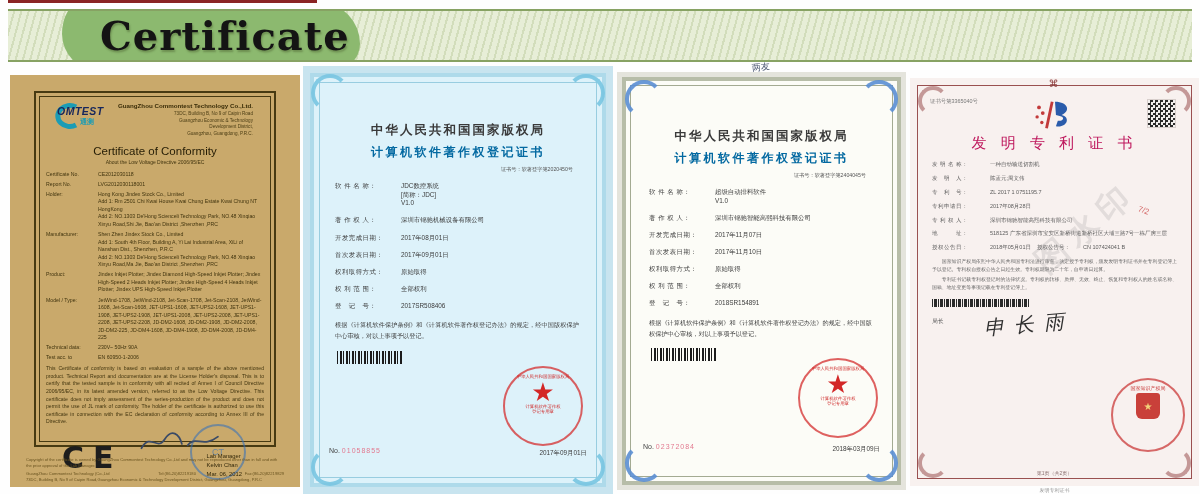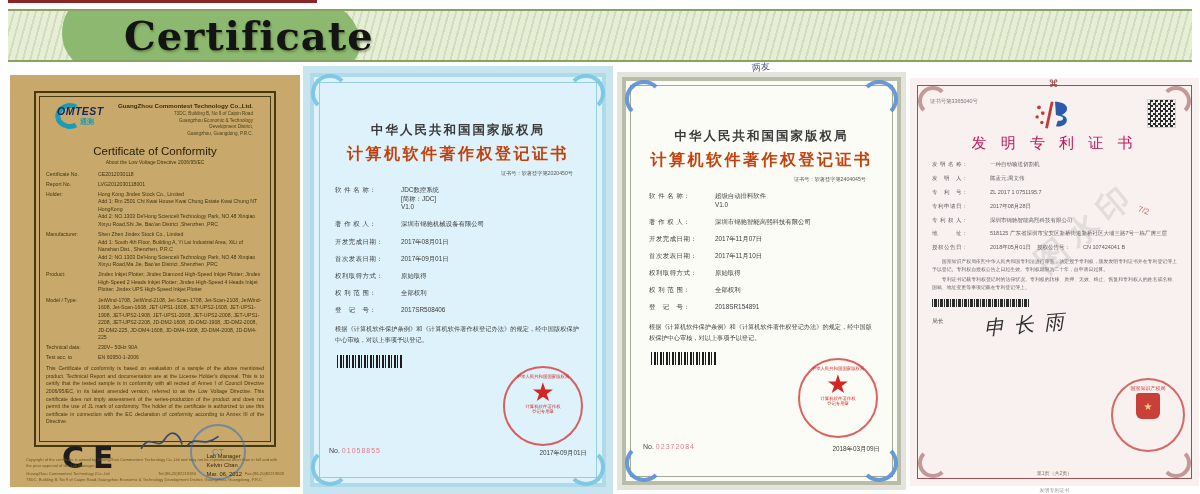--- a/index.html
+++ b/index.html
@@ -6,21 +6,21 @@
   #stage{position:relative;width:1200px;height:494px;background:#fefefe;overflow:hidden;}
 
   
   .topline{position:absolute;left:8px;top:0;width:309px;height:3px;background:#8b2424;}
   .banner{position:absolute;left:8px;top:9px;width:1184px;height:53px;box-sizing:border-box;
     background:repeating-linear-gradient(105deg,#e7eed7 0 5px,#d2ddbb 5px 7px);
     border-top:2px solid #87a263;border-bottom:2px solid #87a263;overflow:hidden;}
   .blob{position:absolute;left:54px;top:-8px;width:298px;height:68px;background:#8cb96f;
     border-radius:30px 64px 46px 60px/50px 66px 44px 60px;}
   .banner-title{position:absolute;left:92px;top:1px;font-family:"DejaVu Serif",serif;font-weight:bold;
-    font-size:40px;color:#141414;letter-spacing:1px;text-shadow:1px 2px 2px rgba(70,90,45,.45);margin-left:24px;}
+    font-size:40px;color:#141414;letter-spacing:1px;text-shadow:1px 2px 2px rgba(70,90,45,.45);}
 
   
   .cert{position:absolute;overflow:hidden;box-sizing:border-box;}
   .v{white-space:pre-line;}
 
   
   .c1{left:10px;top:75px;width:290px;height:412px;background:#c9a96b;}
   .c1 .frame{position:absolute;left:24px;top:16px;width:242px;height:356px;border:2px solid #473a11;
     outline:1px solid #473a11;outline-offset:-6px;box-sizing:border-box;padding:9px 10px;color:#42350f;}
   .c1 .head{display:flex;gap:6px;align-items:flex-start;text-align:right;}
@@ -57,21 +57,21 @@
   .c3 .frame2{position:absolute;inset:13px;border:1px solid #a3aa92;}
   .curl{position:absolute;width:30px;height:30px;border:4px solid #79c6e2;border-radius:50%;
     border-bottom-color:transparent;border-right-color:transparent;opacity:.9;}
   .c3 .curl{border-color:#5b8fd4;border-bottom-color:transparent;border-right-color:transparent;}
   .curl.tl{left:8px;top:8px;}
   .curl.tr{right:8px;top:8px;transform:rotate(90deg);}
   .curl.bl{left:8px;bottom:8px;transform:rotate(-90deg);}
   .curl.br{right:8px;bottom:8px;transform:rotate(180deg);}
   .copycert .content{position:absolute;inset:20px;color:#3c3c3c;}
   .copycert .hdr{margin-top:36px;text-align:center;font-size:12.5px;font-weight:bold;letter-spacing:2px;color:#3a3a3a;}
-  .copycert .ttl{text-align:center;font-size:16px;font-weight:bold;letter-spacing:2.5px;color:#c2410c;margin-top:5px;}
+  .copycert .ttl{text-align:center;font-size:12px;font-weight:bold;letter-spacing:2.5px;color:#0369a1;margin-top:5px;}
   .copycert .certno{text-align:right;font-size:5.2px;color:#555;margin:5px 20px 9px 0;}
   .copycert .cr{display:flex;font-size:6.4px;color:#3c3c3c;margin:0 6px 8.5px 12px;line-height:1.35;}
   .copycert .cr .l{flex:0 0 66px;letter-spacing:.5px;}
   .copycert .cr .v{flex:1;}
   .copycert .para{font-size:6.2px;margin:4px 14px 0 12px;line-height:1.8;color:#3c3c3c;text-align:justify;}
   .barcode{width:66px;height:13px;margin:9px 0 0 14px;
     background:repeating-linear-gradient(90deg,#1c1c1c 0 1px,transparent 1px 3px,#1c1c1c 3px 5px,transparent 5px 6px);}
   .redstamp{position:absolute;width:80px;height:80px;border:2px solid rgba(212,45,45,.75);border-radius:50%;
     box-sizing:border-box;color:#cf2b2b;text-align:center;font-size:4.4px;line-height:1.3;padding-top:6px;}
   .redstamp .star{font-size:26px;line-height:24px;color:#d32727;}

